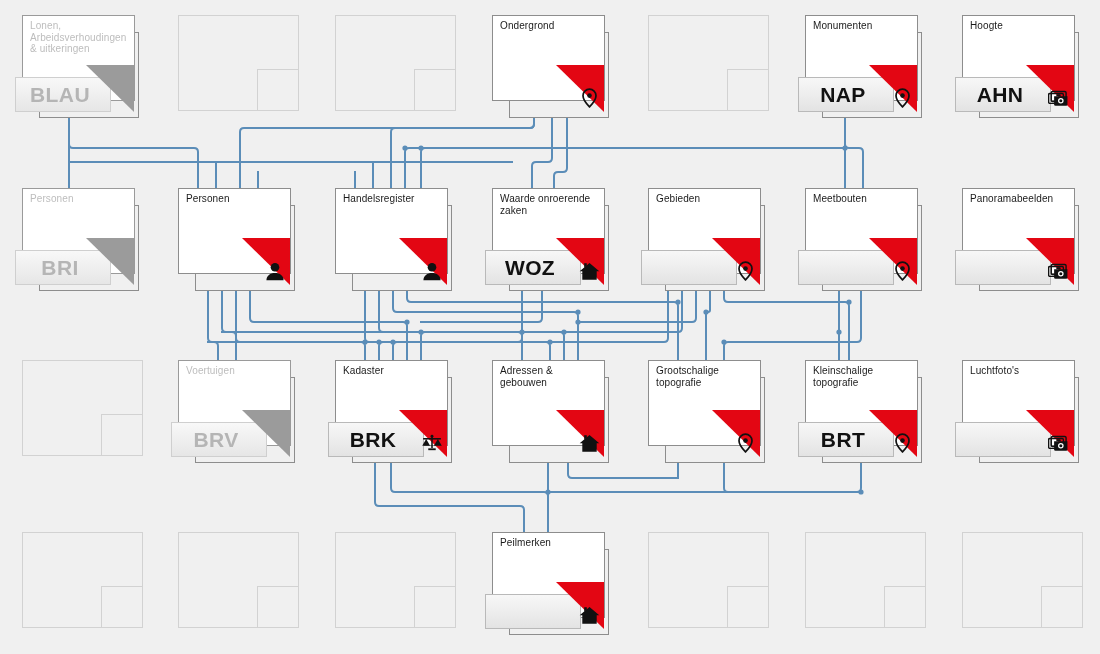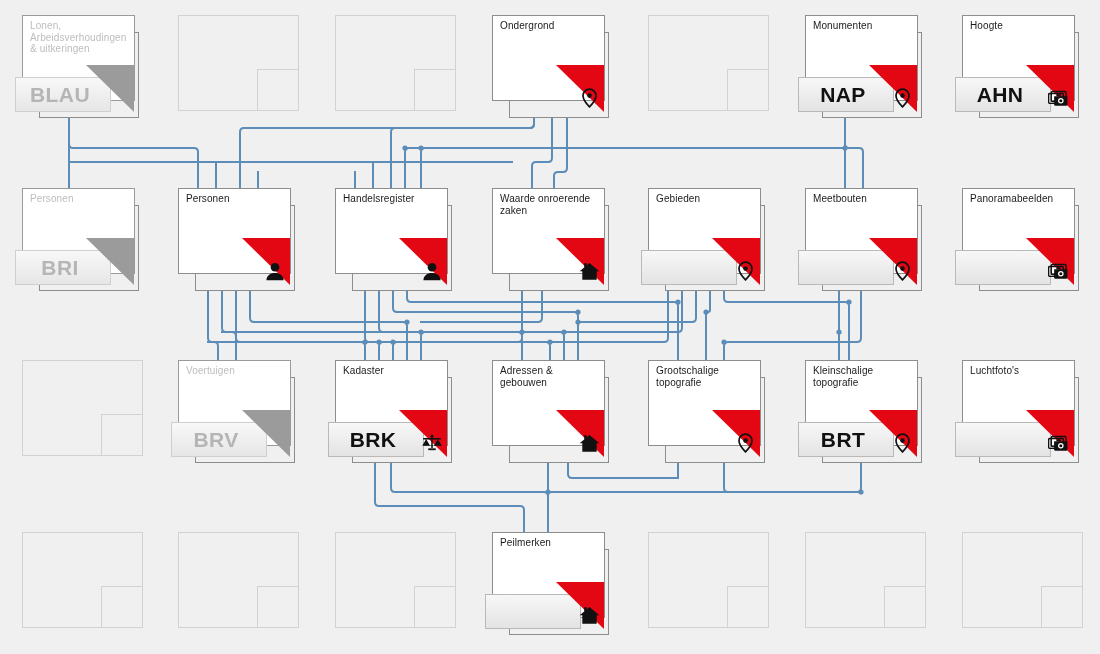--- a/index.html
+++ b/index.html
@@ -331,20 +331,23 @@
               <circle cx="10" cy="5.3" r="4.3" fill="currentColor"></circle>
               <path d="M1.4 18.2c0-4.6 3.9-7.3 8.6-7.3s8.6 2.7 8.6 7.3z" fill="currentColor"></path>
             </svg>
           </div>
         </div>
       </div>
       <div class="node" style="left: 492px; top: 188px;">
         <div class="sheet"></div>
         <div class="card">
           <div class="title">Waarde onroerende zaken</div>
+          <div class="band">
+            <span class="acr">WOZ</span>
+          </div>
           <div class="fold">
             <svg width="48" height="47" viewBox="0 0 48 47">
               <path d="M0 0 H48 V47 Z" fill="#e30613"></path>
             </svg>
           </div>
           <div class="pict">
             <svg width="21" height="19" viewBox="0 0 21 19">
               <path d="M10.5 1 0.7 9.2h2.6v8.6h14.4V9.2h2.6z" fill="currentColor"></path>
               <path d="M5.2 1.3h2.6v2.4L5.2 5.8z" fill="currentColor"></path>
             </svg>

